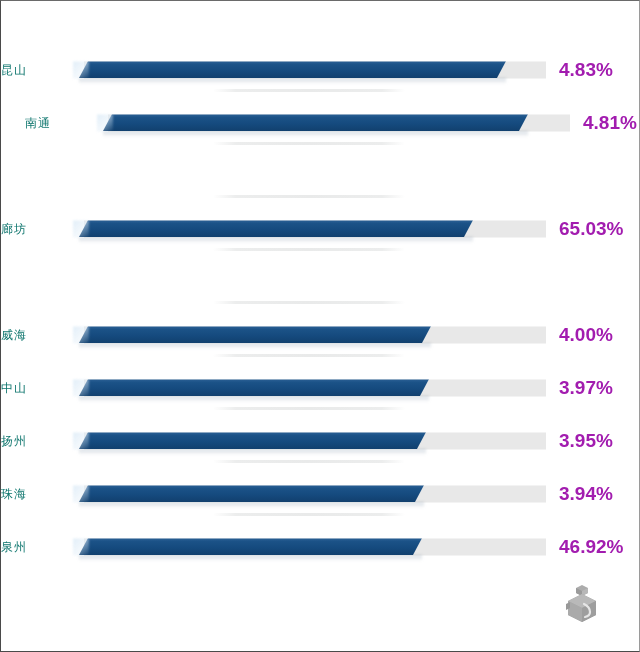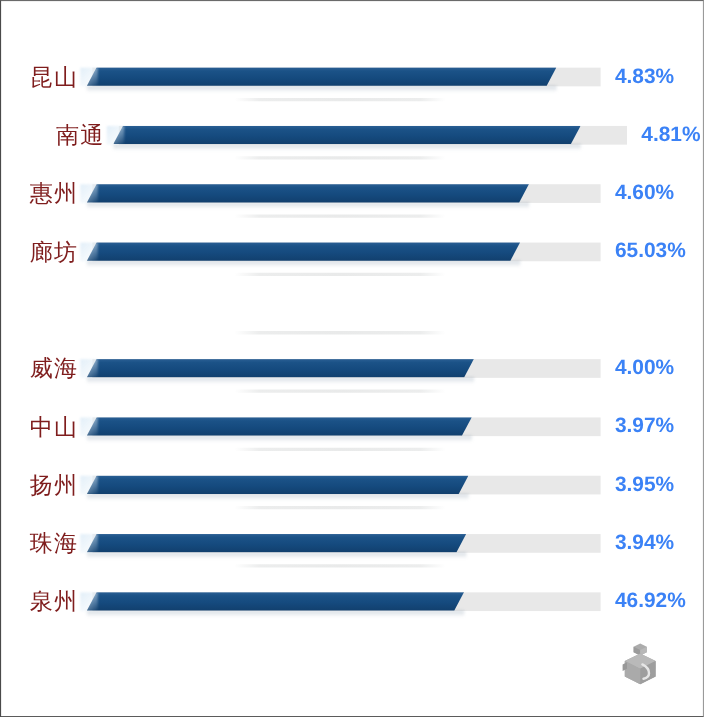--- a/index.html
+++ b/index.html
@@ -34,24 +34,24 @@
     left: 0;
     width: 640px;
     height: 53px;
   }
   .row-label {
     position: absolute;
     left: 0;
     top: 50%;
     transform: translateY(-50%);
     width: 70px;
-    text-align: right;
-    font-size: 21px;
+    text-align: left;
+    font-size: 12px;
     letter-spacing: 1px;
-    color: #7f1d1d;
+    color: #0f766e;
     font-family: "DejaVu Sans", "Liberation Sans", sans-serif;
     white-space: nowrap;
   }
   .track {
     position: absolute;
     top: 50%;
     transform: translateY(-50%);
     left: 83px;
     height: 17px;
     background: #e8e8e8;
@@ -88,21 +88,21 @@
     background: linear-gradient(135deg, rgba(225,238,248,0.95), rgba(255,255,255,0));
     filter: blur(1.2px);
   }
   .value-label {
     position: absolute;
     left: 558px;
     top: 50%;
     transform: translateY(-50%);
     font-size: 19px;
     font-weight: bold;
-    color: #3b82f6;
+    color: #a21caf;
     letter-spacing: 0px;
     white-space: nowrap;
     font-family: "Liberation Sans", "DejaVu Sans", sans-serif;
   }
   .separator {
     position: absolute;
     left: 212px;
     width: 192px;
     height: 3px;
     background: linear-gradient(to right,
@@ -139,28 +139,20 @@
       <div class="separator" style="top: 88px;"></div>
       <div class="bar-row" style="top: 95px; margin-left: 24px;">
         <div class="row-label">南通</div>
         <div class="track" style="width: 462px;"></div>
         <div class="bar-shadow" style="width: 425px;"></div>
         <div class="bar-fill" style="width: 425px;"></div>
         <div class="bar-tip-gloss"></div>
         <div class="value-label">4.81%</div>
       </div>
       <div class="separator" style="top: 141px;"></div>
-      <div class="bar-row" style="top: 148px;">
-        <div class="row-label">惠州</div>
-        <div class="track" style="width: 462px;"></div>
-        <div class="bar-shadow" style="width: 402px;"></div>
-        <div class="bar-fill" style="width: 402px;"></div>
-        <div class="bar-tip-gloss"></div>
-        <div class="value-label">4.60%</div>
-      </div>
       <div class="separator" style="top: 194px;"></div>
       <div class="bar-row" style="top: 201px;">
         <div class="row-label">廊坊</div>
         <div class="track" style="width: 462px;"></div>
         <div class="bar-shadow" style="width: 394px;"></div>
         <div class="bar-fill" style="width: 394px;"></div>
         <div class="bar-tip-gloss"></div>
         <div class="value-label">65.03%</div>
       </div>
       <div class="separator" style="top: 247px;"></div>

